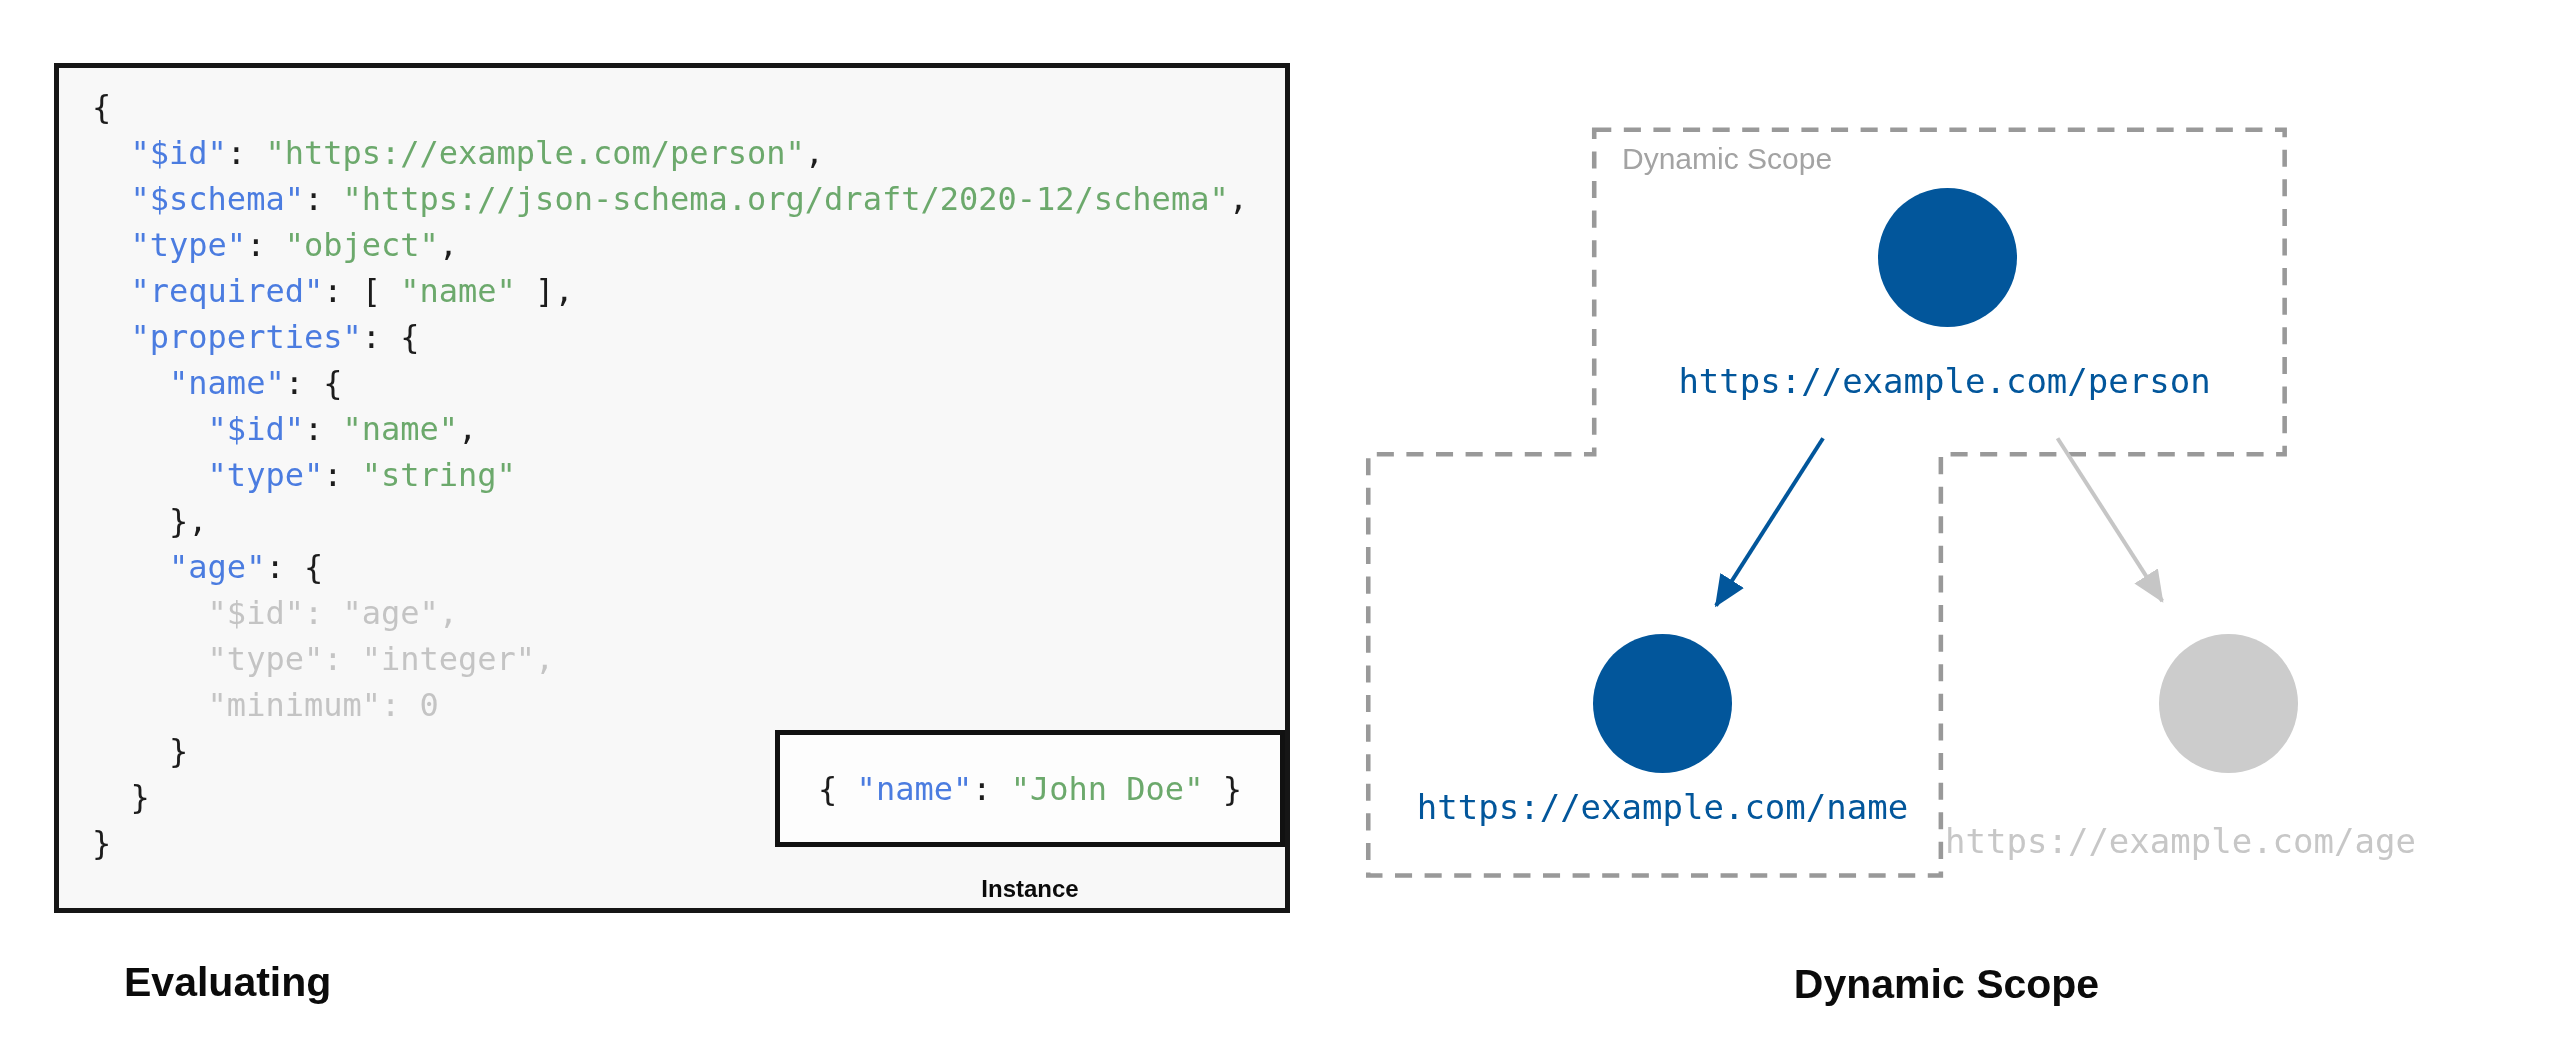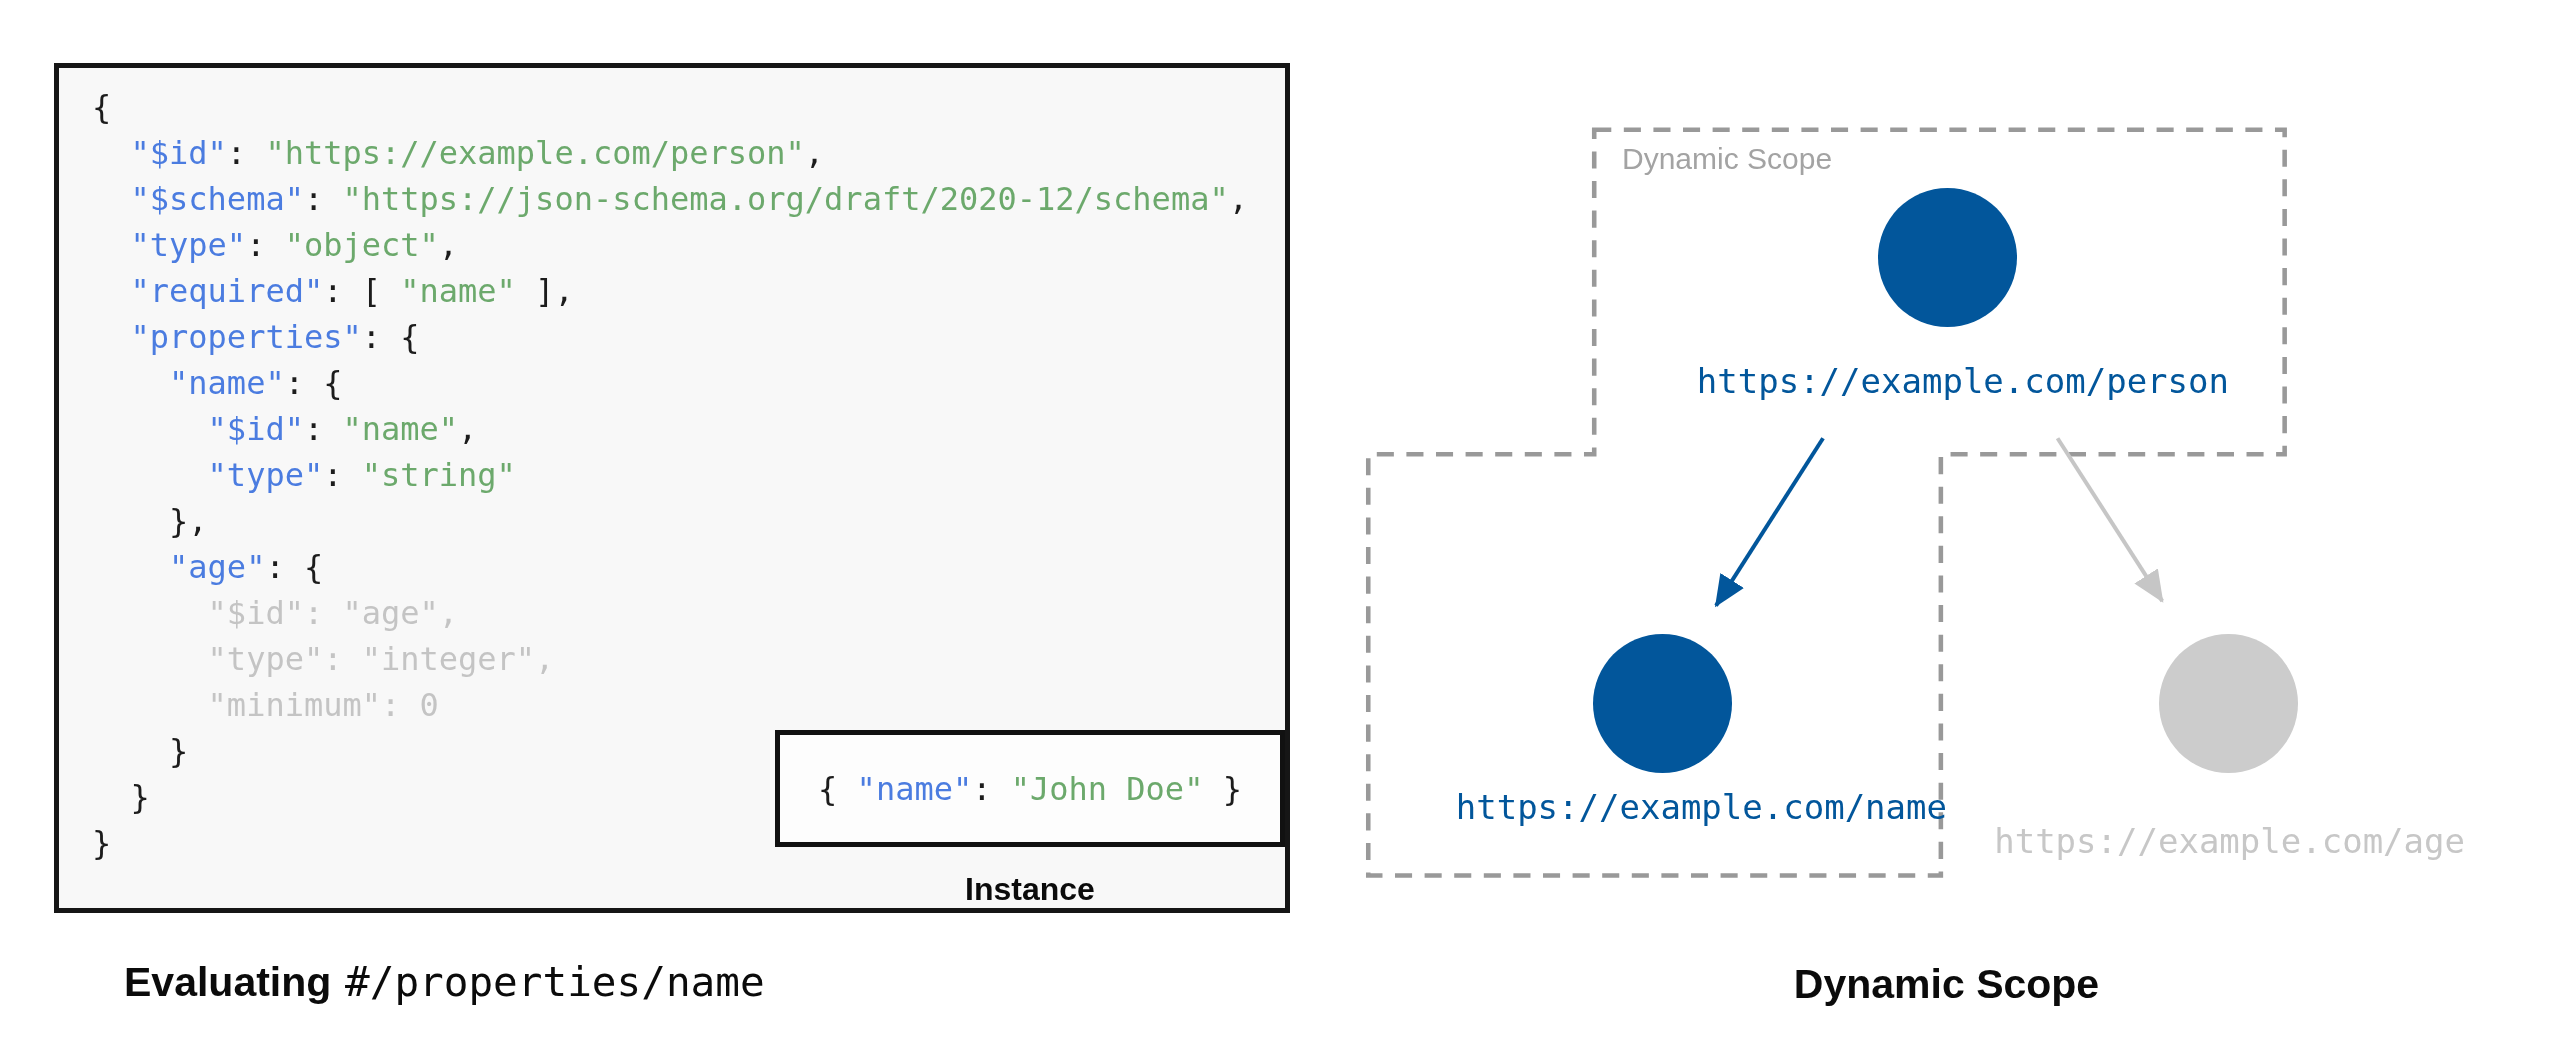--- a/index.html
+++ b/index.html
@@ -25,21 +25,21 @@
   .d{color:#c4c4c4;}      
 
   .instance-box{
     position:absolute;left:716px;top:662px;width:510px;height:117px;
     border:5.1px solid #111111;background:#fdfdfd;box-sizing:border-box;
     display:flex;align-items:center;justify-content:center;
     font-family:"DejaVu Sans Mono",monospace;font-size:32px;white-space:pre;
   }
   .instance-label{
     position:absolute;left:716px;top:803px;width:510px;text-align:center;
-    font-weight:bold;font-size:32px;color:#0b0b0b;line-height:36px;
+    font-weight:bold;font-size:24px;color:#0b0b0b;line-height:36px;
   }
 
   
   .left-caption{
     position:absolute;left:124px;top:959px;display:flex;align-items:baseline;
     color:#0b0b0b;white-space:pre;
   }
   .left-caption .cap-bold{font-weight:bold;font-size:41px;line-height:46px;text-align:center;}
   .left-caption .cap-mono{font-family:"DejaVu Sans Mono",monospace;font-size:41px;line-height:46px;margin-left:13.7px;}
   .right-caption{
@@ -51,42 +51,41 @@
   svg.overlay{position:absolute;left:0;top:0;}
   .scope-label{
     position:absolute;left:1622px;top:143px;
     font-size:30px;line-height:32px;color:#a3a3a3;
   }
   .node{position:absolute;width:139px;height:139px;border-radius:50%;}
   .node-person{left:1878px;top:188px;background:#02569b;}
   .node-name{left:1593px;top:634px;background:#02569b;}
   .node-age{left:2159px;top:634px;background:#cccccc;}
   .url-label{
-    position:absolute;width:569px;text-align:right;
+    position:absolute;width:569px;text-align:center;
     font-family:"DejaVu Sans Mono",monospace;font-size:34px;line-height:36px;white-space:pre;
   }
   .url-person{left:1660px;top:363px;color:#02569b;}
   .url-name{left:1378px;top:789px;color:#02569b;}
   .url-age{left:1896px;top:811px;color:#c7c7c7;margin-top:12px;}
 </style>
 </head>
 <body>
 
 <div class="code-box">
   <pre class="code"><div class="line"><span class="p">{</span></div><div class="line"><span class="p">  </span><span class="k">"$id"</span><span class="p">: </span><span class="s">"https://example.com/person"</span><span class="p">,</span></div><div class="line"><span class="p">  </span><span class="k">"$schema"</span><span class="p">: </span><span class="s">"https://json-schema.org/draft/2020-12/schema"</span><span class="p">,</span></div><div class="line"><span class="p">  </span><span class="k">"type"</span><span class="p">: </span><span class="s">"object"</span><span class="p">,</span></div><div class="line"><span class="p">  </span><span class="k">"required"</span><span class="p">: [ </span><span class="s">"name"</span><span class="p"> ],</span></div><div class="line"><span class="p">  </span><span class="k">"properties"</span><span class="p">: {</span></div><div class="line"><span class="p">    </span><span class="k">"name"</span><span class="p">: {</span></div><div class="line"><span class="p">      </span><span class="k">"$id"</span><span class="p">: </span><span class="s">"name"</span><span class="p">,</span></div><div class="line"><span class="p">      </span><span class="k">"type"</span><span class="p">: </span><span class="s">"string"</span></div><div class="line"><span class="p">    },</span></div><div class="line"><span class="p">    </span><span class="k">"age"</span><span class="p">: {</span></div><div class="line"><span class="d">      "$id": "age",</span></div><div class="line"><span class="d">      "type": "integer",</span></div><div class="line"><span class="d">      "minimum": 0</span></div><div class="line"><span class="p">    }</span></div><div class="line"><span class="p">  }</span></div><div class="line"><span class="p">}</span></div></pre>
 
   <div class="instance-box">
     <span><span class="p">{ </span><span class="k">"name"</span><span class="p">: </span><span class="s">"John Doe"</span><span class="p"> }</span></span>
   </div>
   <div class="instance-label">Instance</div>
 </div>
 
 <div class="left-caption">
   <span class="cap-bold">Evaluating</span>
-  <span class="cap-mono">#/properties/name</span>
 </div>
 
 <svg class="overlay" width="2576" height="1053" viewBox="0 0 4524 1850">
   <defs>
     <marker id="arrow-blue" markerWidth="9" markerHeight="8" refX="7.5" refY="3.5" orient="auto">
       <path d="M0,0 L8,3.5 L0,7 Z" fill="#02569b"></path>
     </marker>
     <marker id="arrow-gray" markerWidth="9" markerHeight="8" refX="7.5" refY="3.5" orient="auto">
       <path d="M0,0 L8,3.5 L0,7 Z" fill="#c6c6c6"></path>
     </marker>

